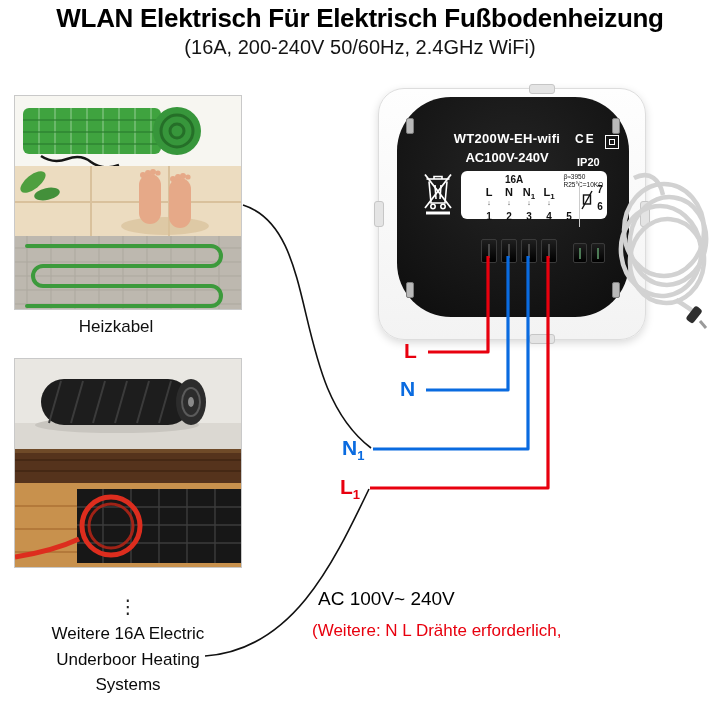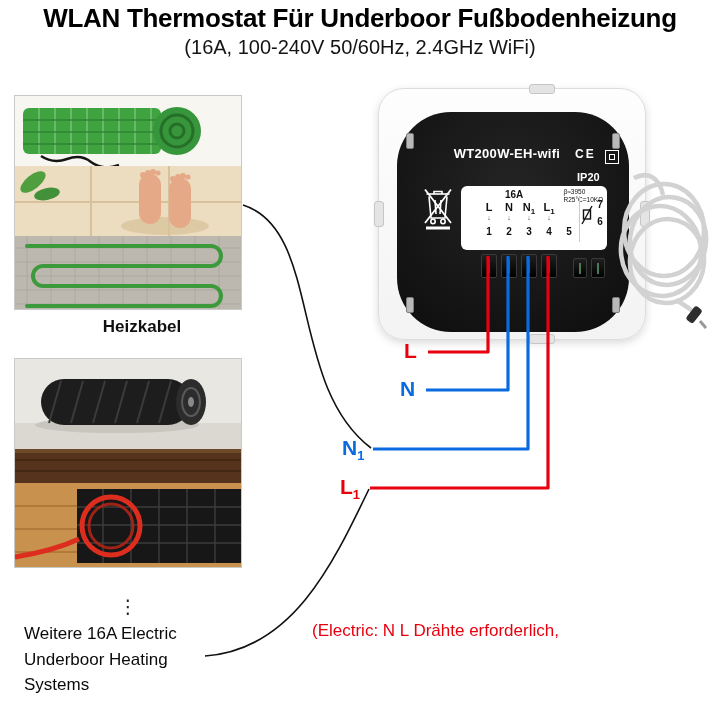--- a/index.html
+++ b/index.html
@@ -14,54 +14,54 @@
   
   .title { position:absolute; top:3px; left:0; width:100%; text-align:center;
            font-size:26px; font-weight:700; letter-spacing:-0.3px; z-index:3; }
   .subtitle { position:absolute; top:36px; left:0; width:100%; text-align:center;
               font-size:20px; color:#141414; z-index:3; }
 
   
   .photo { position:absolute; left:14px; border:1px solid #c9c9c9; background:#fff; z-index:1; overflow:hidden; }
   .photo1 { top:95px; width:228px; height:215px; }
   .photo2 { top:358px; width:228px; height:210px; }
-  .caption { position:absolute; left:28px; width:228px; text-align:center; font-size:17px; color:#111; z-index:3;font-weight:bold; }
+  .caption { position:absolute; left:2px; width:228px; text-align:center; font-size:17px; color:#111; z-index:3; }
   .cap1 { top:317px; }
   .cap2 { top:575px; }
   .dots { position:absolute; left:14px; top:595px; width:228px; text-align:center;
           font-size:19px; color:#222; z-index:3; font-family:"DejaVu Sans",sans-serif; }
-  .more-text { position:absolute; left:24px; top:621px; width:208px; 
+  .more-text { position:absolute; left:24px; top:621px; width:208px; text-align:center;
                font-size:17px; line-height:1.5; color:#0a0a0a; z-index:3; }
 
   
   .thermostat { position:absolute; left:378px; top:88px; width:268px; height:252px;
                 background:linear-gradient(180deg,#fefefe,#f3f3f3);
                 border:1px solid #ddd; border-radius:26px;
                 box-shadow:0 3px 8px rgba(0,0,0,.15); z-index:2; }
   .tab { position:absolute; background:#e4e4e4; border:1px solid #c6c6c6; border-radius:3px; }
   .tab-t { left:150px; top:-5px;  width:26px; height:10px; }
   .tab-b { left:150px; bottom:-5px; width:26px; height:10px; }
   .tab-l { left:-5px; top:112px; width:10px; height:26px; }
   .tab-r { right:-5px; top:112px; width:10px; height:26px; }
-  .panel { position:absolute; left:18px; top:23px; width:232px; height:220px;
+  .panel { position:absolute; left:18px; top:8px; width:232px; height:220px;
            border-radius:54px; background:radial-gradient(circle at 50% 35%, #242424, #0d0d0d); }
   .clip { position:absolute; width:8px; height:16px; background:#b9b9b9; border:1px solid #7d7d7d; border-radius:2px; }
   .c1 { left:9px;  top:21px; }  .c2 { left:215px; top:21px; }
   .c3 { left:9px;  top:185px; } .c4 { left:215px; top:185px; }
   .model { position:absolute; left:26px; top:34px; width:168px; text-align:center;
            color:#fff; font-size:13px; font-weight:700; letter-spacing:.3px; }
   .volt  { position:absolute; left:26px; top:53px; width:168px; text-align:center;
            color:#fff; font-size:13px; font-weight:700; }
   .ce { position:absolute; left:178px; top:35px; color:#fff; font-size:12px;
         font-weight:700; letter-spacing:2px; }
   .class2 { position:absolute; left:208px; top:38px; width:14px; height:14px; border:1.6px solid #fff; }
   .class2 span { position:absolute; left:2.5px; top:2.5px; width:6px; height:6px; border:1.2px solid #fff; display:block; }
   .ip { position:absolute; left:180px; top:59px; color:#fff; font-size:11px; font-weight:600; }
   .weee { position:absolute; left:26px; top:76px; }
-  .tbox { position:absolute; left:64px; top:74px; width:146px; height:64px;
+  .tbox { position:absolute; left:64px; top:74px; width:146px; height:48px;
           background:#fff; border-radius:6px; color:#111; }
   .amp { position:absolute; left:44px; top:3px; font-size:10px; font-weight:700; }
   .spec { position:absolute; right:4px; top:2px; font-size:6.5px; line-height:1.3; color:#111; }
   .trow { position:absolute; left:18px; display:flex; }
   .trow .cell { width:20px; text-align:center; display:inline-block; }
   .trow.labels { top:15px; } .labels .cell { font-size:11px; font-weight:700; }
   .labels sub { font-size:8px; }
   .trow.arrows { top:28px; } .arrows .cell { font-size:7px; color:#333; }
   .trow.nums   { top:40px; } .nums .cell { font-size:10px; font-weight:600; }
   .tdivider { position:absolute; left:118px; top:10px; width:1px; height:46px; background:#ccc; }
@@ -93,22 +93,22 @@
   
   .power { position:absolute; left:318px; top:588px; font-size:19px; color:#000; z-index:3; }
   .note  { position:absolute; left:312px; top:618px; font-size:17px; line-height:1.5;
            color:var(--color-note,#e8000e); z-index:3; }
 </style>
 </head>
 <body>
 
 <div class="canvas">
 
-  <div class="title">WLAN Thermostat Für Underboor Fußbodenheizung</div>
-  <div class="subtitle">(16A, 100-240V 50/60Hz,  2.4GHz WiFi)</div>
+  <div class="title">WLAN Elektrisch Für Elektrisch Fußbodenheizung</div>
+  <div class="subtitle">(16A, 200-240V 50/60Hz,  2.4GHz WiFi)</div>
 
   <div class="photo photo1">
     <svg viewBox="0 0 228 215" width="228" height="215">
       <rect width="228" height="70" fill="#f7f6f1"></rect>
       <g>
         <rect x="8" y="12" width="138" height="46" rx="6" fill="#3fa33f"></rect>
         <g stroke="#ffffff" stroke-width="1" opacity="0.45">
           <path d="M24 12 V58 M40 12 V58 M56 12 V58 M72 12 V58 M88 12 V58 M104 12 V58 M120 12 V58 M136 12 V58"></path>
         </g>
         <g stroke="#2b7d2f" stroke-width="2" opacity="0.6">
@@ -195,20 +195,21 @@
     <div class="tab tab-t"></div>
     <div class="tab tab-b"></div>
     <div class="tab tab-l"></div>
     <div class="tab tab-r"></div>
     <div class="panel">
       <div class="clip c1"></div>
       <div class="clip c2"></div>
       <div class="clip c3"></div>
       <div class="clip c4"></div>
       <div class="model">WT200W-EH-wifi</div>
+      <div class="volt">AC100V-240V</div>
       <div class="ce">CE</div>
       <div class="class2">
           <span></span>
         </div>
       <div class="ip">IP20</div>
       <svg class="weee" viewBox="0 0 30 44" width="30" height="44">
         <g fill="none" stroke="#fff" stroke-width="1.6">
           <path d="M11 6 V3.5 H19 V6"></path>
           <path d="M3.5 6 H26.5"></path>
           <path d="M6 8.5 L8 30 H22 L24 8.5"></path>
@@ -280,17 +281,18 @@
     <path class="wire neutral" d="M 508 256 V 390 H 426"></path>
     <path class="wire neutral" d="M 528 256 V 449 H 373"></path>
     <path class="wire live" d="M 548 256 V 488 H 370"></path>
   </svg>
 
   <div class="wlabel wl-l"><span>L</span><sub></sub></div>
   <div class="wlabel wl-n"><span>N</span><sub></sub></div>
   <div class="wlabel wl-n1"><span>N</span><sub>1</sub></div>
   <div class="wlabel wl-l1"><span>L</span><sub>1</sub></div>
 
+  <div class="power">AC 100V~ 240V</div>
   <div class="note">
-    <div>(Electric: N L Drähte erforderlich,</div>
+    <div>(Weitere: N L Drähte erforderlich,</div>
   </div>
 
 </div>
 
 </body></html>

